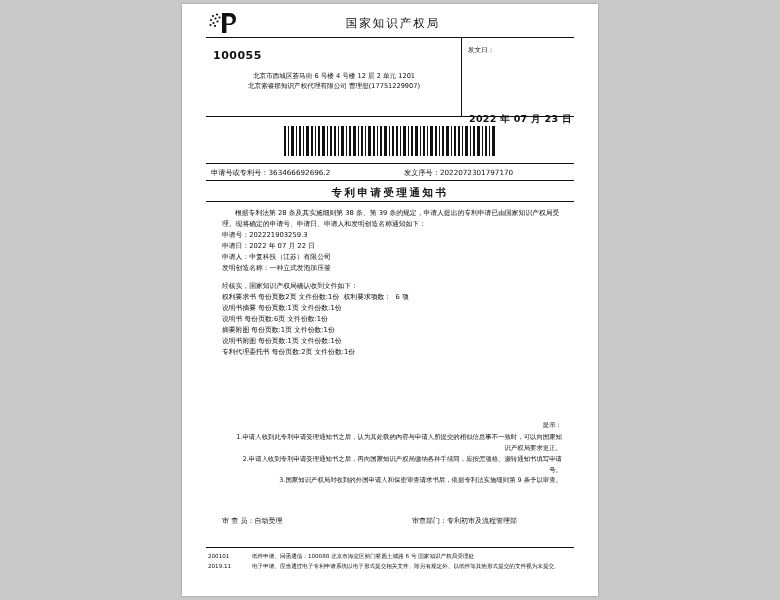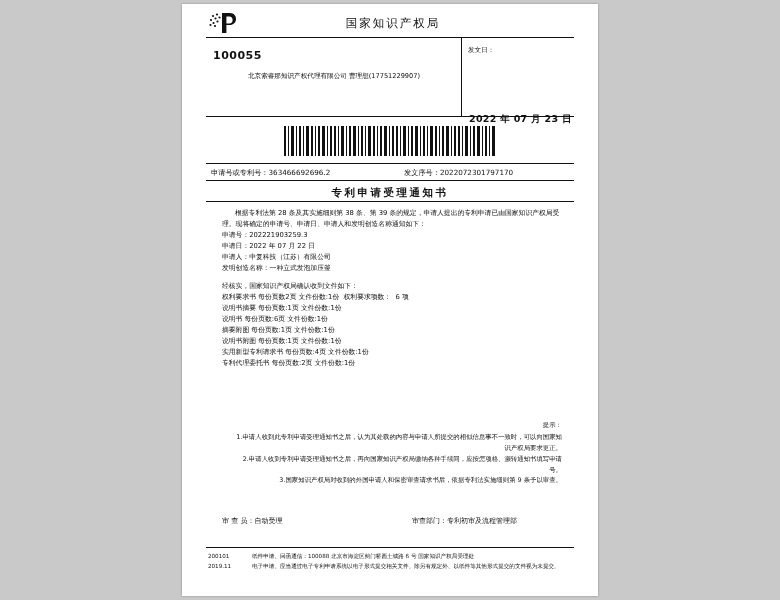--- a/index.html
+++ b/index.html
@@ -237,20 +237,21 @@
           </g>
         </svg>
       </div>
       <div class="hdr-title">国家知识产权局</div>
     </div>
     <div class="hdr-rule"></div>
 
     <div class="addr-box">
       <div class="serial">100055</div>
       <div class="addr-lines">
+        <div>北京市西城区荟马街 6 号楼 4 号楼 12 层 2 单元 1201</div>
         <div>北京索睿那知识产权代理有限公司  曹理想(17751229907)</div>
       </div>
     </div>
     <div class="date-box">
       <div class="date-label">发文日：</div>
       <div class="date-value">2022 年 07 月 23 日</div>
     </div>
     <div class="addr-rule"></div>
 
     <div class="barcode-wrap">
@@ -329,21 +330,20 @@
       <p>申请日：2022 年 07 月 22 日</p>
       <p>申请人：中复科技（江苏）有限公司</p>
       <p>发明创造名称：一种立式发泡加压釜</p>
       <div class="gap"></div>
       <p>经核实，国家知识产权局确认收到文件如下：</p>
       <p class="list-line">权利要求书 每份页数2页 文件份数:1份  权利要求项数：  6 项</p>
       <p class="list-line">说明书摘要 每份页数:1页 文件份数:1份</p>
       <p class="list-line">说明书 每份页数:6页 文件份数:1份</p>
       <p class="list-line">摘要附图 每份页数:1页 文件份数:1份</p>
       <p class="list-line">说明书附图 每份页数:1页 文件份数:1份</p>
-      <p class="list-line">实用新型专利请求书 每份页数:4页 文件份数:1份</p>
       <p class="list-line">专利代理委托书 每份页数:2页 文件份数:1份</p>
     </div>
 
     <div class="notes">
       <div class="hd">提示：</div>
       <div class="item">1.申请人收到此专利申请受理通知书之后，认为其处载的内容与申请人所提交的相似信息事不一致时，可以向国家知识产权局要求更正。</div>
       <div class="item">2.申请人收到专利申请受理通知书之后，再向国家知识产权局缴纳各种手续同，应按怎项格、濒转通知书填写申请号。</div>
       <div class="item">3.国家知识产权局对收到的外国申请人和保密审查请求书后，依据专利法实施细则第 9 条予以审查。</div>
     </div>
 

